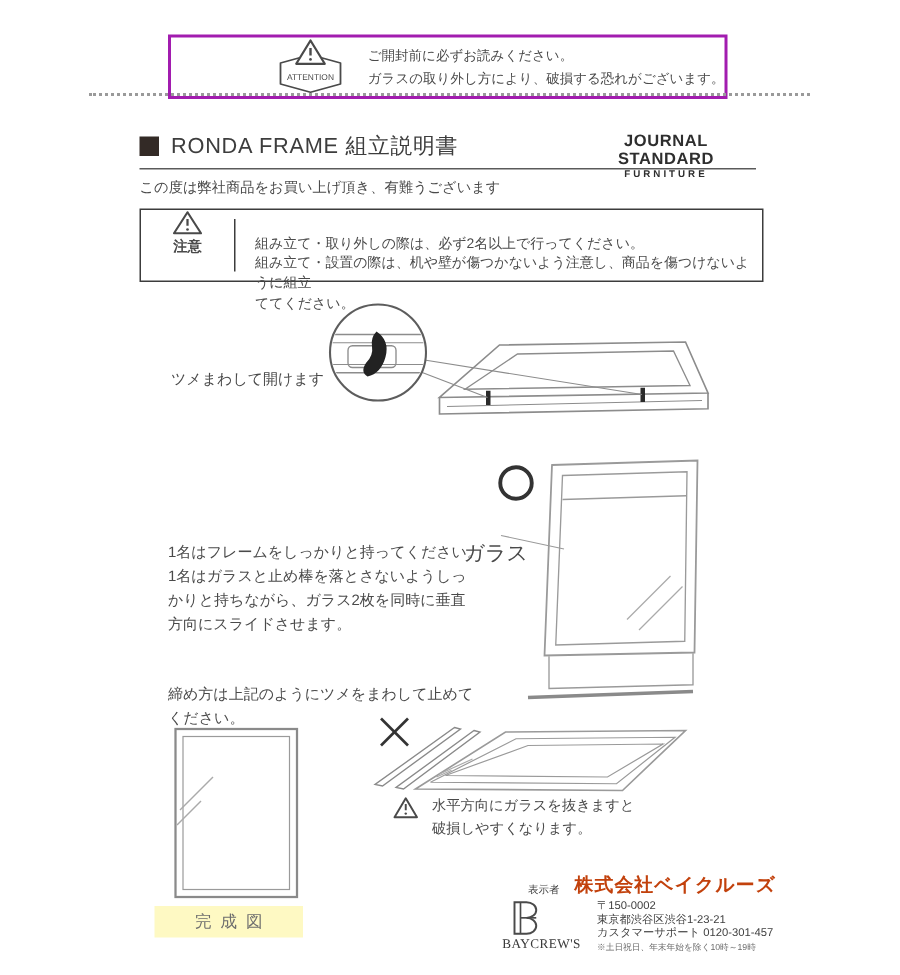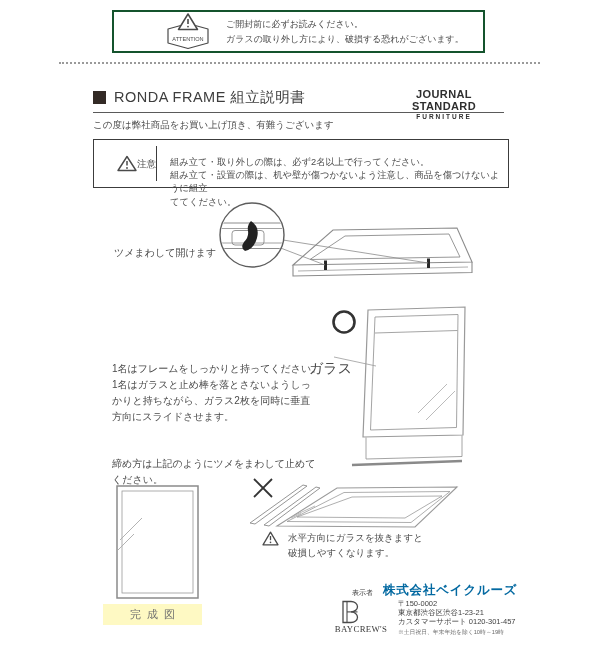--- a/index.html
+++ b/index.html
@@ -1,61 +1,61 @@
 <!DOCTYPE html>
 <html><head>
 <meta charset="utf-8">
 <style>
   html,body{margin:0;padding:0;background:#fff;}
   #page{position:relative;width:600px;height:650px;background:#ffffff;overflow:hidden;
         font-family:"Liberation Sans",sans-serif;color:#4a4a4a;}
   .abs{position:absolute;}
 
   
-  .attention-box{left:112px;top:10px;width:369px;height:39px;border:2px solid #14532d;
-                 display:flex;align-items:center;}
+  .attention-box{left:112px;top:23px;width:369px;height:39px;border:2px solid #a21caf;
+                 display:flex;align-items:center;justify-content:flex-end;}
   .attn-badge{margin-left:50px;flex:0 0 auto;}
   .attn-text{margin-left:14px;font-size:9px;line-height:14.5px;color:#4a4a4a;white-space:pre-line;}
 
   .dotted-sep{left:59px;top:62px;width:481px;height:0;border-top:2px dotted #9a9a9a;}
 
   
   .title-row{left:93px;top:88px;display:flex;align-items:center;}
   .title-square{width:13px;height:13px;background:#332a26;display:inline-block;margin-right:8px;}
   .page-title{font-size:14.5px;color:#3d3d3d;letter-spacing:0.5px;}
   .brand-block{left:383px;top:88px;width:122px;text-align:center;color:#2e2e2e;}
   .brand-main{font-size:11px;font-weight:bold;letter-spacing:0.4px;}
   .brand-sub{font-size:6.5px;font-weight:bold;letter-spacing:2px;margin-top:1px;}
   .header-rule{left:93px;top:112px;width:411px;height:0;border-top:1.2px solid #5a5a5a;}
   .greeting{left:93px;top:119px;font-size:9.5px;color:#4a4a4a;}
 
   
   .caution-box{left:93px;top:139px;width:414px;height:47px;border:1.5px solid #3c3c3c;
                display:flex;align-items:stretch;}
-  .caution-left{flex:0 0 62px;display:flex;flex-direction:row;align-items:center;justify-content:flex-end;}
+  .caution-left{flex:0 0 62px;display:flex;flex-direction:column;align-items:center;justify-content:flex-start;font-weight:bold;}
   .caution-label{font-size:9.5px;margin-top:1px;color:#4a4a4a;}
   .caution-div{flex:0 0 0;border-left:1.2px solid #3c3c3c;margin:6px 0;}
   .caution-text{margin:16px 0 0 13px;font-size:9.3px;line-height:13.2px;white-space:pre-line;color:#4a4a4a;}
 
   
   .step1-caption{left:114px;top:246px;font-size:10px;color:#4a4a4a;}
   .step2-text{left:112px;top:345px;width:262px;font-size:10px;line-height:16px;white-space:pre-line;color:#4a4a4a;}
   .step2-para2{margin-top:15px;}
   .glass-label{left:309px;top:360px;font-size:14px;color:#4a4a4a;}
   .warn-row{left:262px;top:530px;display:flex;align-items:flex-start;justify-content:center;}
   .warn-text{margin-left:9px;font-size:9.5px;line-height:15px;white-space:pre-line;color:#4a4a4a;}
 
   
   .done-label{left:103px;top:604px;width:99px;height:21px;background:#fef9c3;color:#6e6e6e;
               font-size:11px;display:flex;align-items:center;justify-content:center;
               letter-spacing:6px;text-indent:6px;}
 
   
   .pub-label{left:352px;top:588px;font-size:7px;color:#3f3f3f;}
-  .pub-company{left:383px;top:582px;font-size:12.5px;font-weight:bold;color:#0369a1;letter-spacing:0.8px;}
+  .pub-company{left:383px;top:582px;font-size:12.5px;font-weight:bold;color:#c2410c;letter-spacing:0.8px;}
   .pub-mark{left:340px;top:600px;}
   .pub-brand{left:328px;top:624px;width:66px;text-align:center;font-family:"Liberation Serif",serif;
              font-size:8.8px;color:#3a3a3a;letter-spacing:0.3px;}
   .pub-right{left:398px;top:599px;font-size:7.5px;line-height:9px;color:#3f3f3f;}
   .pub-hours{font-size:5.8px;color:#6b6b6b;margin-top:1.5px;}
 
   svg{display:block;}
   svg text{font-family:"Liberation Sans",sans-serif;}
 </style>
 </head>

